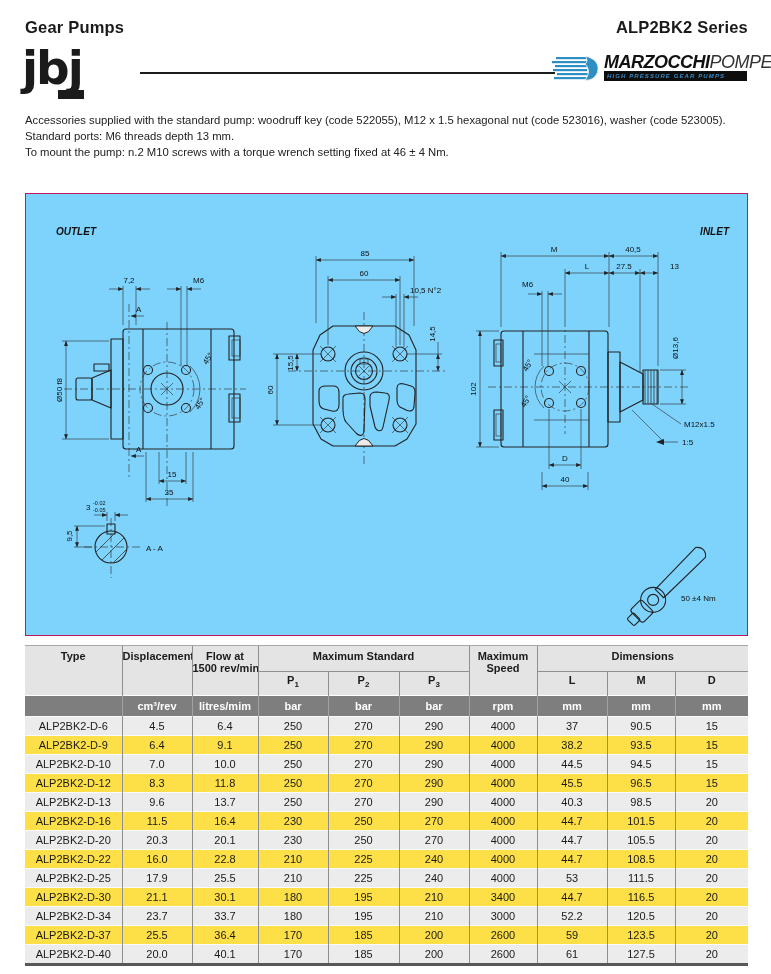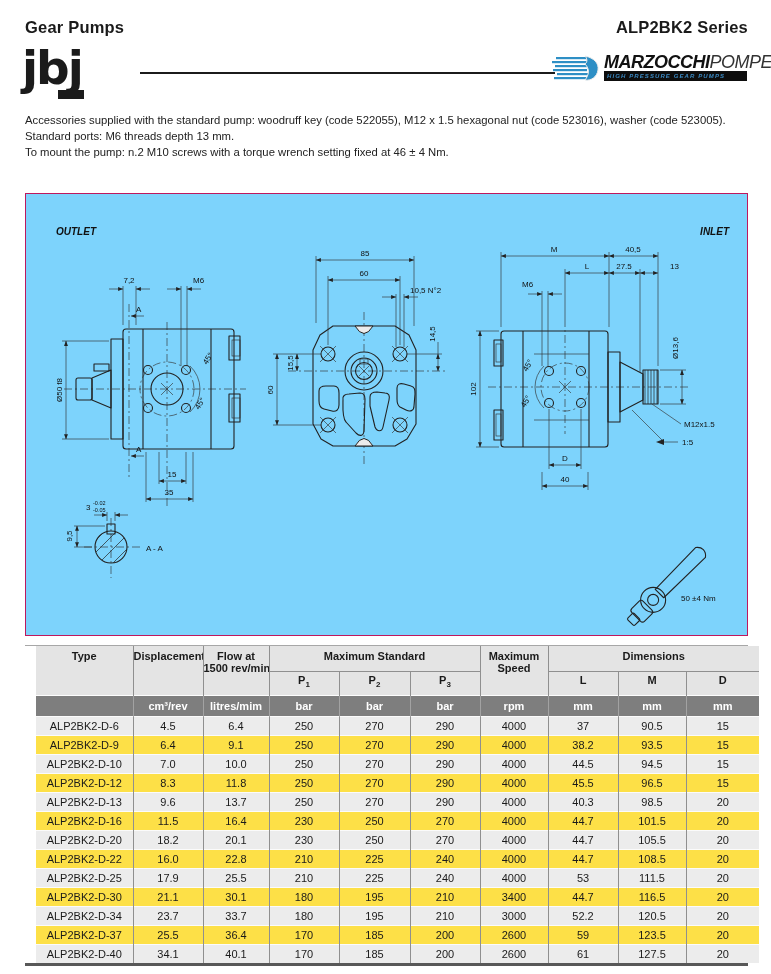--- a/index.html
+++ b/index.html
@@ -32,21 +32,21 @@
   .ln{stroke:#222;stroke-width:1.1;fill:none;stroke-linejoin:round;}
   .tn{stroke:#333;stroke-width:.65;fill:none;}
   .cl{stroke:#333;stroke-width:.65;fill:none;stroke-dasharray:8 3 2 3;}
   .dt{font-size:8px;fill:#111;}
   .vt{font-size:8px;fill:#111;}
   .lbl{font-size:10px;font-weight:bold;font-style:italic;fill:#111;}
   .hatch{stroke:#222;stroke-width:.7;}
 
   
   .tblwrap{position:absolute;left:25px;top:637px;width:723px;border-top:1px solid #a7a7a7;border-bottom:3px solid #585858;}
-  table{border-collapse:collapse;table-layout:fixed;width:723px;font-size:11px;margin-left:11px;}
+  table{border-collapse:collapse;table-layout:fixed;width:723px;font-size:11px;}
   th,td{padding:0;text-align:center;overflow:hidden;white-space:nowrap;}
   thead th{background:#e4e4e4;font-weight:bold;font-size:11px;height:21px;vertical-align:top;padding-top:4px;border-right:1px solid #8f8f8f;}
   thead th:last-child{border-right:none;}
   thead th.span{border-bottom:1px solid #8f8f8f;}
   thead tr.r2 th{padding-top:2px;}
   sub{font-size:8px;}
   tr.units td{background:#7e7e7e;color:#fff;font-weight:bold;height:20px;border-right:1px solid #a2a2a2;border-top:1px solid #fdfdfd;text-align:center;}
   tr.units td:last-child{border-right:none;}
   tbody td{height:18px;border-right:1px solid #8f8f8f;border-top:1px solid #fbfbfb;}
   tbody td:last-child{border-right:none;}
@@ -483,21 +483,21 @@
             <td>230</td>
             <td>250</td>
             <td>270</td>
             <td>4000</td>
             <td>44.7</td>
             <td>101.5</td>
             <td>20</td>
           </tr>
           <tr class="light">
             <td>ALP2BK2-D-20</td>
-            <td>18.2</td>
+            <td>20.3</td>
             <td>20.1</td>
             <td>230</td>
             <td>250</td>
             <td>270</td>
             <td>4000</td>
             <td>44.7</td>
             <td>105.5</td>
             <td>20</td>
           </tr>
           <tr class="dark">
@@ -555,21 +555,21 @@
             <td>170</td>
             <td>185</td>
             <td>200</td>
             <td>2600</td>
             <td>59</td>
             <td>123.5</td>
             <td>20</td>
           </tr>
           <tr class="light">
             <td>ALP2BK2-D-40</td>
-            <td>34.1</td>
+            <td>20.0</td>
             <td>40.1</td>
             <td>170</td>
             <td>185</td>
             <td>200</td>
             <td>2600</td>
             <td>61</td>
             <td>127.5</td>
             <td>20</td>
           </tr>
         </tbody>

